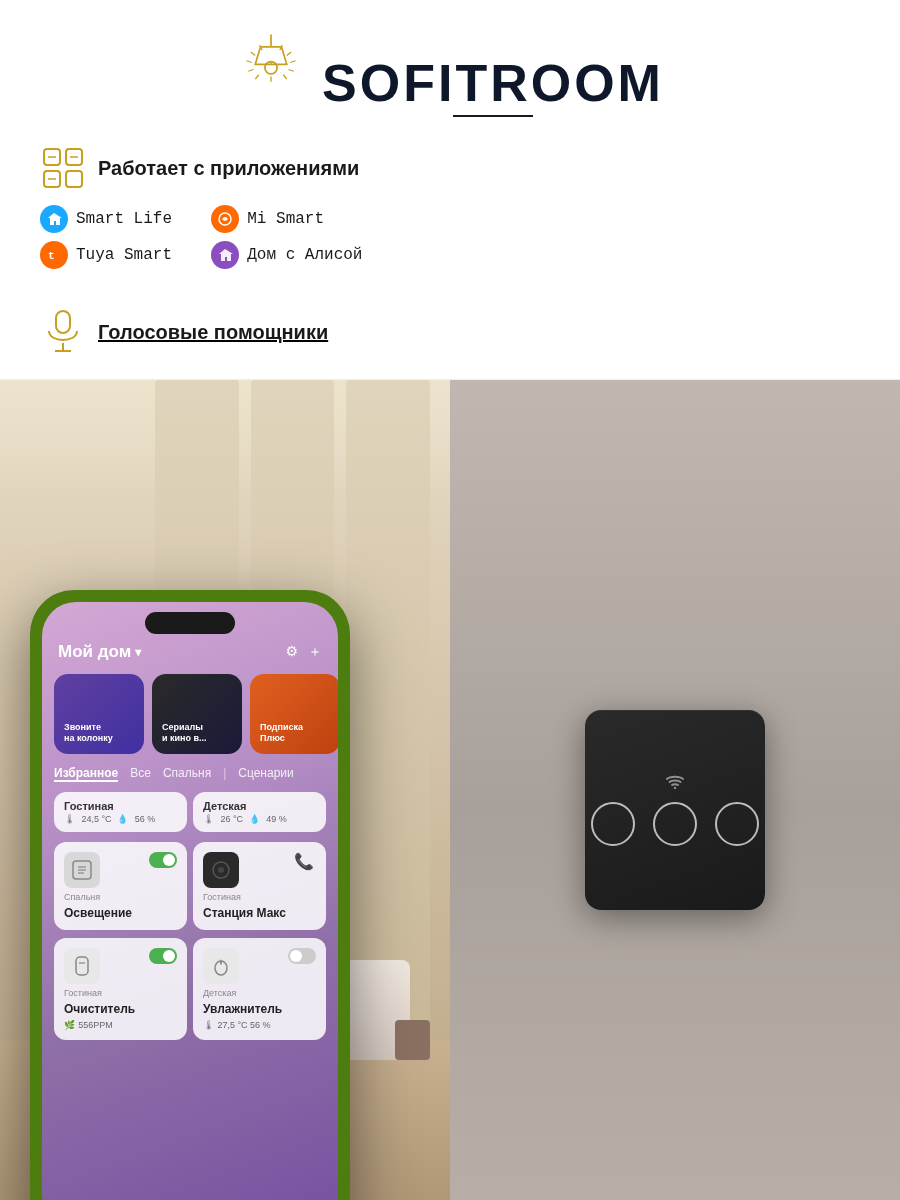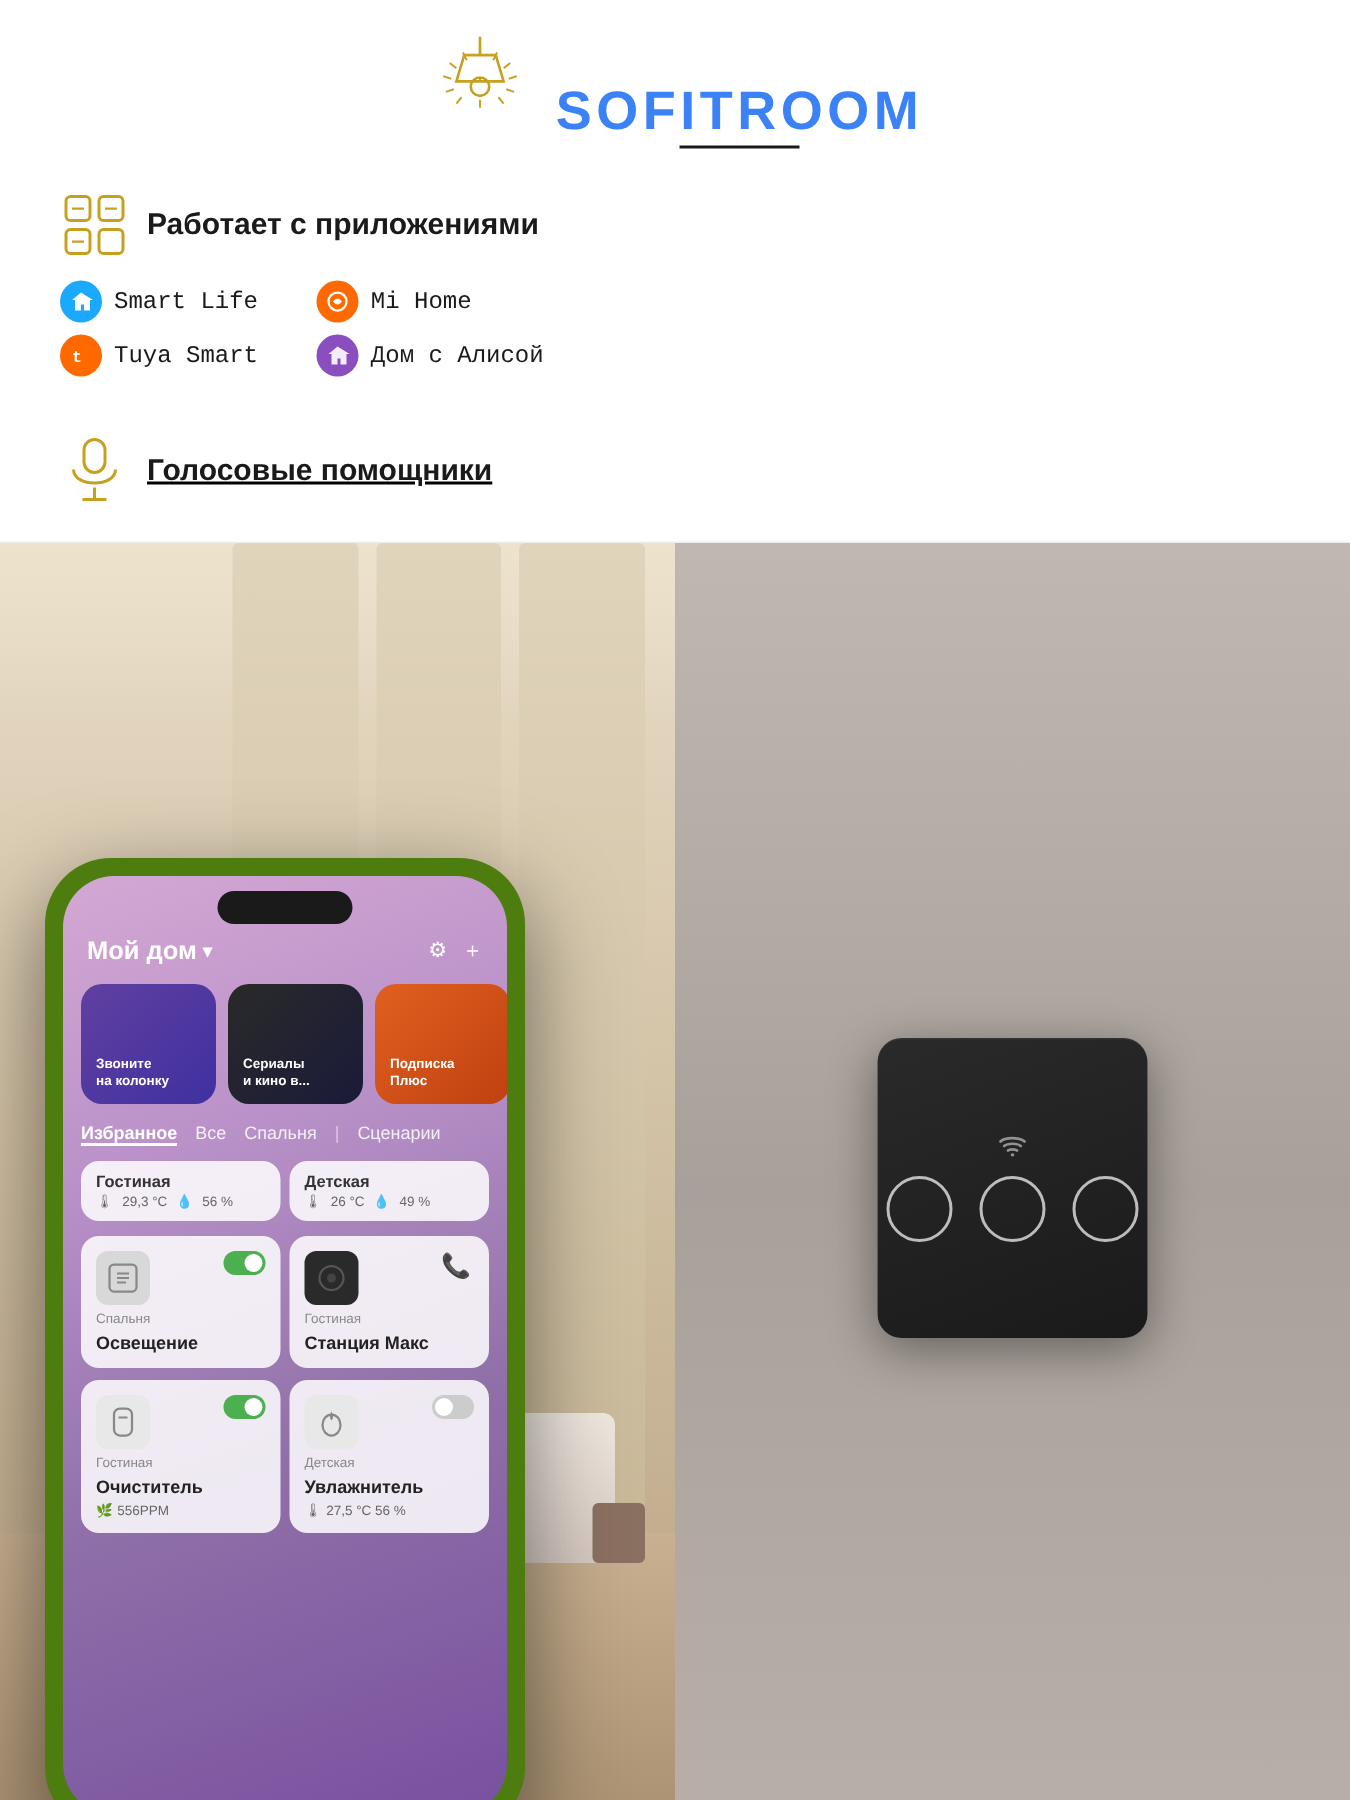--- a/index.html
+++ b/index.html
@@ -17,24 +17,24 @@
       align-items: center;
       justify-content: center;
       padding: 18px 0 10px 0;
       gap: 16px;
     }
     .logo-icon {
       width: 70px;
       height: 70px;
     }
     .logo-text {
-      font-size: 36px;
+      font-size: 52px;
       font-weight: 900;
       letter-spacing: 3px;
-      color: #3b82f6;
+      color: #0f172a;
       font-family: 'Arial Black', Arial, sans-serif;
       margin-top: 35px;
     }
     .logo-underline {
       display: block;
       width: 80px;
       height: 2px;
       background: #1a1a1a;
       margin: 2px auto 0 auto;
     }
@@ -542,21 +542,21 @@
         <span>Smart Life</span>
       </div>
 
       <div class="app-item">
         <div class="app-icon icon-mi-home" style="background:#FF6900;">
           <svg width="18" height="18" viewBox="0 0 18 18" xmlns="http://www.w3.org/2000/svg">
             <circle cx="9" cy="9" r="6" fill="none" stroke="white" stroke-width="1.5"></circle>
             <path d="M6 9 Q9 5 12 9 Q9 13 6 9" fill="white"></path>
           </svg>
         </div>
-        <span>Mi Home</span>
+        <span>Mi Smart</span>
       </div>
 
       <div class="app-item">
         <div class="app-icon icon-tuya" style="background:#FF6900; border-radius:50%;">
           <svg width="18" height="18" viewBox="0 0 18 18" xmlns="http://www.w3.org/2000/svg">
             <text x="3" y="13" font-size="11" fill="white" font-weight="bold">t</text>
           </svg>
         </div>
         <span>Tuya Smart</span>
       </div>
@@ -646,21 +646,21 @@
             <span>Спальня</span>
             <span style="opacity:0.6">|</span>
             <span>Сценарии</span>
           </div>
 
           <div class="phone-room-cards">
             <div class="room-card">
               <div class="room-card-title">Гостиная</div>
               <div class="room-card-stats">
                 <span>🌡</span>
-                <span>29,3 °C</span>
+                <span>24,5 °C</span>
                 <span>💧</span>
                 <span>56 %</span>
               </div>
             </div>
             <div class="room-card">
               <div class="room-card-title">Детская</div>
               <div class="room-card-stats">
                 <span>🌡</span>
                 <span>26 °C</span>
                 <span>💧</span>

